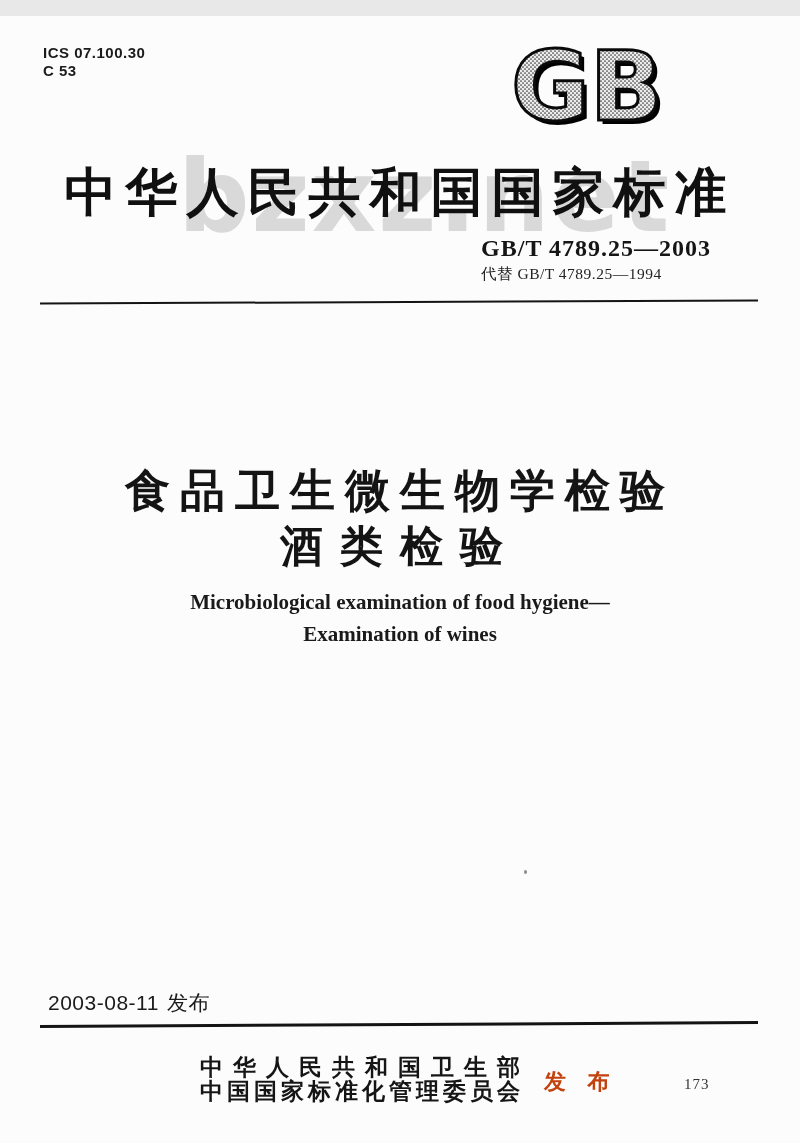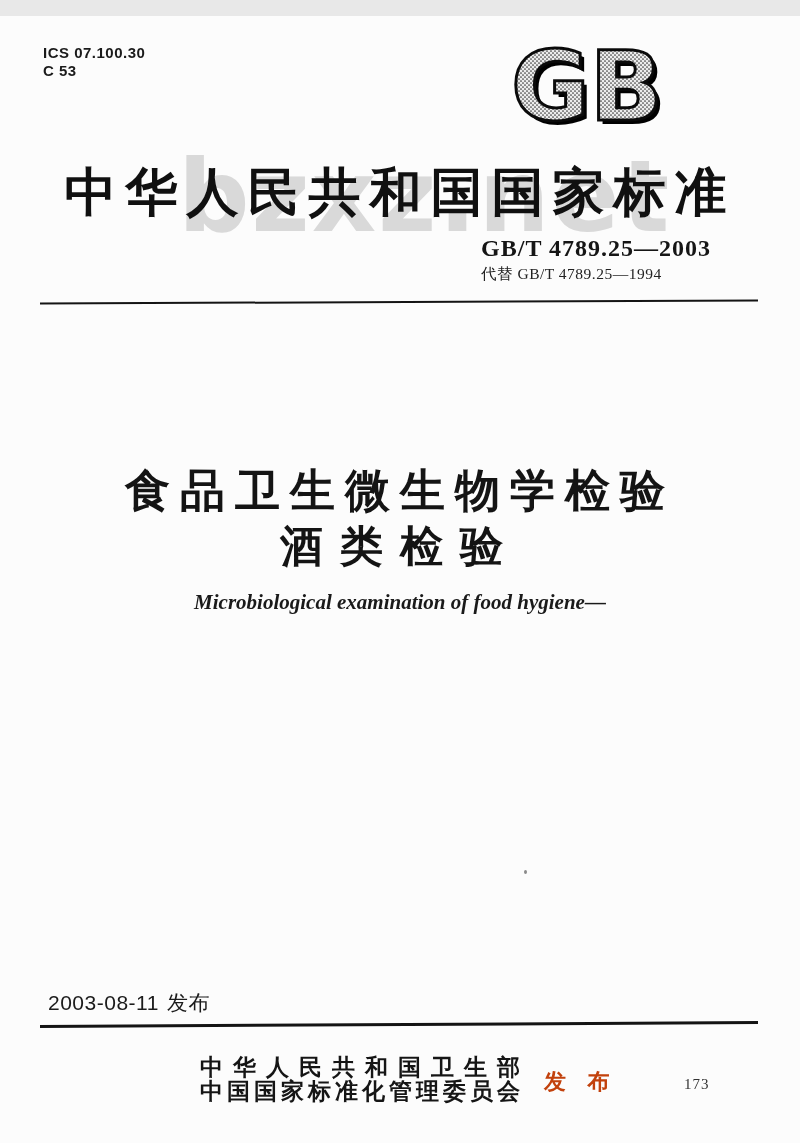--- a/index.html
+++ b/index.html
@@ -99,21 +99,21 @@
   .title-cn { 
     position: absolute; left: 0; width: 800px; text-align: center;
     font-weight: bold; white-space: nowrap; color: #141414;
   }
   .title-cn-1 { top: 445px; font-size: 45px; letter-spacing: 10px; }
   .title-cn-2 { top: 502px; font-size: 43px; letter-spacing: 17px; }
 
   .title-en {
     position: absolute; left: 0; width: 800px; text-align: center;
     font-family: "Liberation Serif", serif;
-    font-weight: bold; font-size: 21px; color: #1a1a1a; font-style: italic;
+    font-weight: bold; font-size: 21px; color: #1a1a1a;
   }
   .title-en-1 { top: 574px; }
   .title-en-2 { top: 606px; }
 
   .scan-dot {
     position: absolute; left: 524px; top: 854px;
     width: 3px; height: 4px; background: #8a8a8a; border-radius: 50%;
   }
 
   .date-row {
@@ -174,20 +174,21 @@
     <div class="std-number">GB/T 4789.25—2003</div>
     <div class="replaces-note">代替 GB/T 4789.25—1994</div>
   </div>
 
   <div class="rule rule-top"></div>
 
   <div class="title-cn title-cn-2">酒类检验</div>
   <div class="title-cn title-cn-1">食品卫生微生物学检验</div>
 
   <div class="title-en title-en-1">Microbiological examination of food hygiene—</div>
+  <div class="title-en title-en-2">Examination of wines</div>
 
   <div class="scan-dot"></div>
 
   <div class="date-row">
     <div>
       <span>2003-08-11</span><span class="label">发布</span>
     </div>
   </div>
 
   <div class="rule rule-dates"></div>

